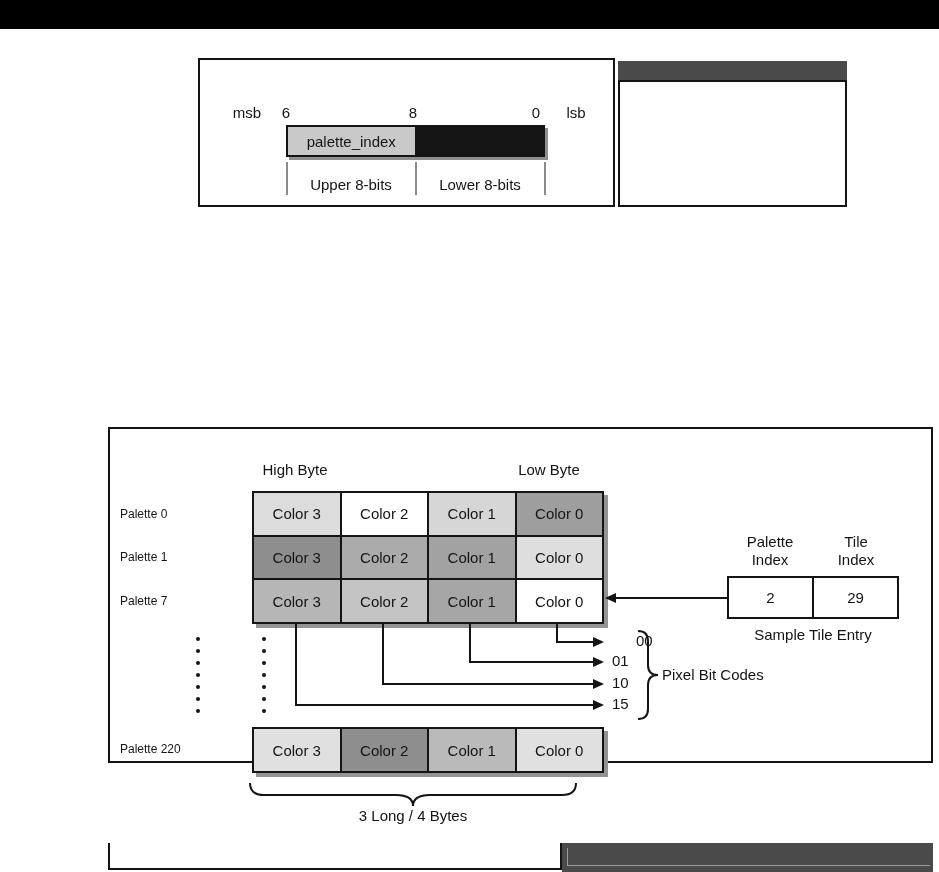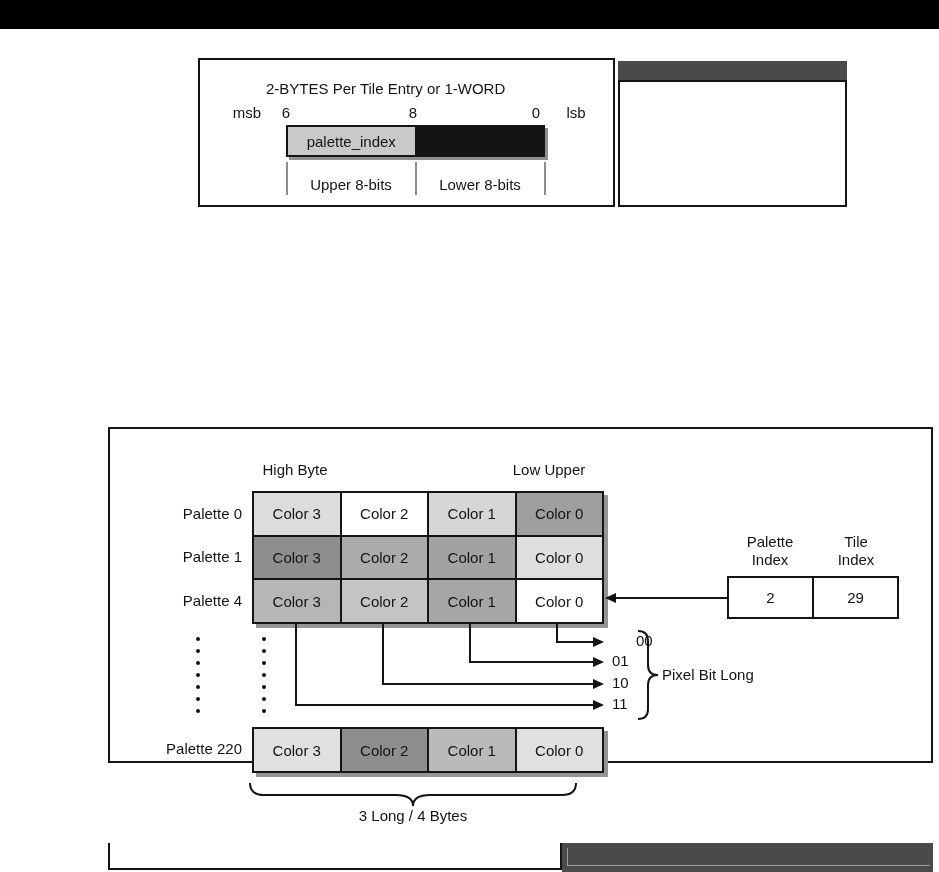--- a/index.html
+++ b/index.html
@@ -15,33 +15,32 @@
   .shadow{box-shadow:4px 4px 0 #949494;}
   .shadow-sm{box-shadow:3px 3px 0 #8f8f8f;}
   .vline,.hline{position:absolute;background:#141414;}
   .tick{position:absolute;width:2px;background:#8c8c8c;}
   .arr-r{position:absolute;width:0;height:0;border-top:5px solid transparent;
          border-bottom:5px solid transparent;border-left:11px solid #141414;}
   .arr-l{position:absolute;width:0;height:0;border-top:5px solid transparent;
          border-bottom:5px solid transparent;border-right:11px solid #141414;}
   .dotcol{position:absolute;display:flex;flex-direction:column;gap:8px;}
   .dot{width:4px;height:4px;border-radius:50%;background:#141414;}
-  .rlabel{position:absolute;width:122px;text-align:right;font-size:15px;line-height:18px;white-space:nowrap;}
+  .rlabel{position:absolute;width:122px;font-size:12px;line-height:18px;white-space:nowrap;}
   svg{position:absolute;overflow:visible;}
 </style>
 </head>
 <body>
 
 <div class="page">
 
   <div class="abs" style="left: 0px; top: 0px; width: 939px; height: 29px; background-color: rgb(0, 0, 0);"></div>
 
   <div class="box" style="left:198px;top:58px;width:417px;height:149px;">
 
-    <div class="t" style="left:66px;top:20px;">2-BYTES Per Tile Entry or 1-WORD</div>
 
     <div class="t c" style="left:25px;top:44px;width:44px;text-align:center;">msb</div>
     <div class="t c" style="left:71px;top:44px;width:30px;">6</div>
     <div class="t c" style="left:198px;top:44px;width:30px;">8</div>
     <div class="t c" style="left:321px;top:44px;width:30px;">0</div>
     <div class="t c" style="left:359px;top:44px;width:34px;">lsb</div>
 
     <div class="grid shadow-sm" style="left:86px;top:65px;width:259px;height:32px;grid-template-columns:1fr 1fr;">
       <div class="gcell" style="background-color: rgb(201, 201, 201);">palette_index</div>
     </div>
@@ -53,25 +52,25 @@
     <div class="t c" style="left:93px;top:116px;width:116px;">Upper 8-bits</div>
     <div class="t c" style="left:222px;top:116px;width:116px;">Lower 8-bits</div>
   </div>
 
   <div class="abs" style="left: 618px; top: 61px; width: 229px; height: 19px; background-color: rgb(74, 74, 74);"></div>
   <div class="box" style="left:618px;top:80px;width:229px;height:127px;"></div>
 
   <div class="box" style="left:108px;top:427px;width:825px;height:336px;">
 
     <div class="t c" style="left:133px;top:32px;width:104px;">High Byte</div>
-    <div class="t c" style="left:387px;top:32px;width:104px;">Low Upper</div>
+    <div class="t c" style="left:387px;top:32px;width:104px;">Low Byte</div>
 
     <div class="rlabel" style="left:10px;top:76px;">Palette 0</div>
     <div class="rlabel" style="left:10px;top:119px;">Palette 1</div>
-    <div class="rlabel" style="left:10px;top:163px;">Palette 4</div>
+    <div class="rlabel" style="left:10px;top:163px;">Palette 7</div>
 
     <div class="grid shadow" style="left:142px;top:62px;width:352px;height:133px;
          grid-template-columns:repeat(4,1fr);grid-template-rows:repeat(3,1fr);">
       <div class="gcell" style="background-color: rgb(220, 220, 220);">Color 3</div>
       <div class="gcell" style="background-color: rgb(255, 255, 255);">Color 2</div>
       <div class="gcell" style="background-color: rgb(214, 214, 214);">Color 1</div>
       <div class="gcell" style="background-color: rgb(158, 158, 158);">Color 0</div>
       <div class="gcell" style="background-color: rgb(142, 142, 142);">Color 3</div>
       <div class="gcell" style="background-color: rgb(171, 171, 171);">Color 2</div>
       <div class="gcell" style="background-color: rgb(162, 162, 162);">Color 1</div>
@@ -113,43 +112,44 @@
     <div class="hline" style="left:272px;top:254px;width:212px;height:2px;"></div>
     <div class="arr-r" style="left:483px;top:250px;"></div>
 
     <div class="vline" style="left:185px;top:195px;width:2px;height:82px;"></div>
     <div class="hline" style="left:185px;top:275px;width:299px;height:2px;"></div>
     <div class="arr-r" style="left:483px;top:271px;"></div>
 
     <div class="t" style="left:502px;top:203px;margin-left:24px;">00</div>
     <div class="t" style="left:502px;top:223px;">01</div>
     <div class="t" style="left:502px;top:245px;">10</div>
-    <div class="t" style="left:502px;top:266px;">11</div>
+    <div class="t" style="left:502px;top:266px;">15</div>
 
     <svg style="left:524px;top:200px;" width="28" height="94" viewBox="0 0 28 94">
       <path d="M 4,2 Q 14,2 14,12 L 14,36 Q 14,46 24,46 Q 14,46 14,56 L 14,80 Q 14,90 4,90" fill="none" stroke="#141414" stroke-width="2"></path>
     </svg>
-    <div class="t" style="left:552px;top:237px;">Pixel Bit Long</div>
+    <div class="t" style="left:552px;top:237px;">Pixel Bit Codes</div>
 
     <div class="arr-l" style="left:495px;top:164px;"></div>
     <div class="hline" style="left:506px;top:168px;width:111px;height:2px;"></div>
 
     <div class="t c" style="left:617px;top:104px;width:86px;">
       <div>Palette</div>
       <div>Index</div>
     </div>
     <div class="t c" style="left:703px;top:104px;width:86px;">
       <div>Tile</div>
       <div>Index</div>
     </div>
 
     <div class="grid" style="left:617px;top:147px;width:172px;height:43px;grid-template-columns:1fr 1fr;background:#141414;">
       <div class="gcell">2</div>
       <div class="gcell">29</div>
     </div>
+    <div class="t c" style="left:611px;top:197px;width:184px;">Sample Tile Entry</div>
 
     <div class="rlabel" style="left:10px;top:311px;">Palette 220</div>
     <div class="grid shadow" style="left:142px;top:298px;width:352px;height:46px;grid-template-columns:repeat(4,1fr);">
       <div class="gcell" style="background-color: rgb(224, 224, 224);">Color 3</div>
       <div class="gcell" style="background-color: rgb(142, 142, 142);">Color 2</div>
       <div class="gcell" style="background-color: rgb(186, 186, 186);">Color 1</div>
       <div class="gcell" style="background-color: rgb(224, 224, 224);">Color 0</div>
     </div>
 
     <svg style="left:138px;top:352px;" width="330" height="28" viewBox="0 0 330 28">

